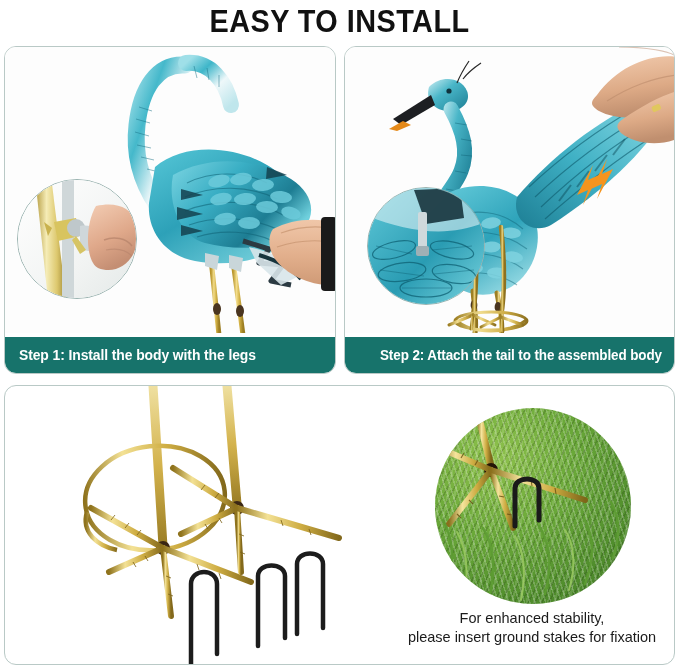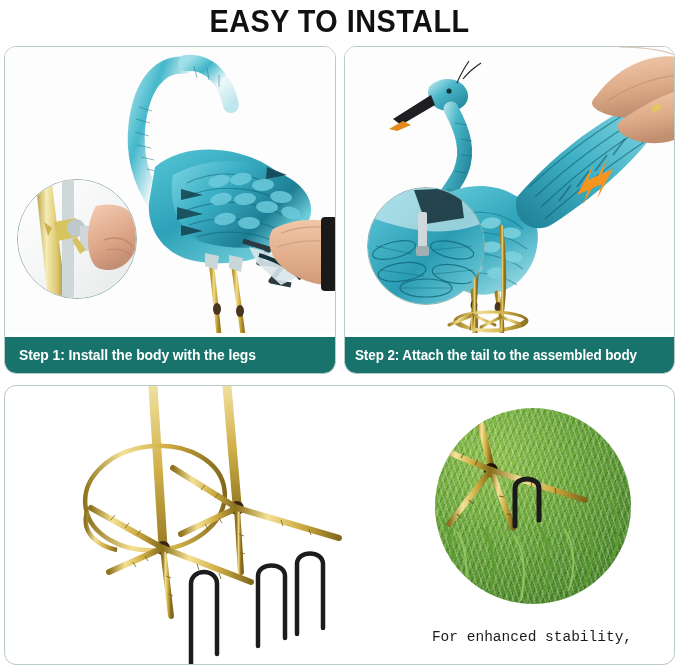--- a/index.html
+++ b/index.html
@@ -60,21 +60,21 @@
   .caption-bar {
     position: absolute;
     left: 0; right: 0; bottom: 0;
     height: 36px;
     background: #17736b;
     border-radius: 0 0 11px 11px;
     display: flex;
     align-items: center;
     padding-left: 14px;
   }
-  .caption-bar.right { padding-left: 10px; }
+  .caption-bar.right { padding-left: 10px; justify-content: flex-end; }
   .caption-text {
     color: #ffffff;
     font-size: 14.5px;
     font-weight: bold;
     letter-spacing: -0.1px;
     white-space: nowrap;
     transform: scaleX(0.96);
     transform-origin: left center;
   }
   .caption-text.small { font-size: 14px; }
@@ -118,21 +118,21 @@
   .bottom-note {
     position: absolute;
     right: 16px;
     bottom: 16px;
     text-align: center;
     color: #1b1b1b;
     font-size: 14.5px;
     line-height: 1.35;
     width: 252px;
   }
-  .bottom-note div { white-space: nowrap; font-family: Liberation Mono, monospace; }
+  .bottom-note div { white-space: nowrap; }
 </style>
 </head>
 <body>
 
 <div class="title">EASY TO INSTALL</div>
 
 <div class="panels-top">
 
   <div class="panel">
     <div class="panel-stage">
@@ -598,15 +598,16 @@
       <g stroke="#9ccb62" stroke-width="2" fill="none" stroke-linecap="round" opacity="0.85">
         <path d="M30 186 C34 158 30 138 22 124"></path>
         <path d="M86 192 C92 162 88 142 80 128"></path>
         <path d="M134 182 C142 156 138 134 130 122"></path>
       </g>
     </svg>
   </div>
 
   <div class="bottom-note">
     <div>For enhanced stability,</div>
+    <div>please insert ground stakes for fixation</div>
   </div>
 
 </div>
 
 </body></html>

